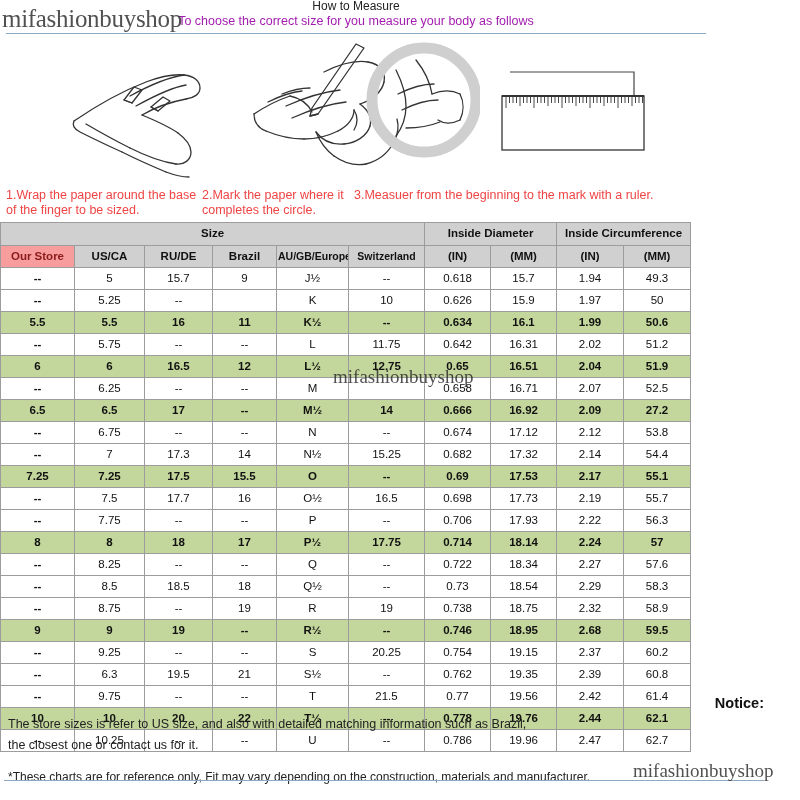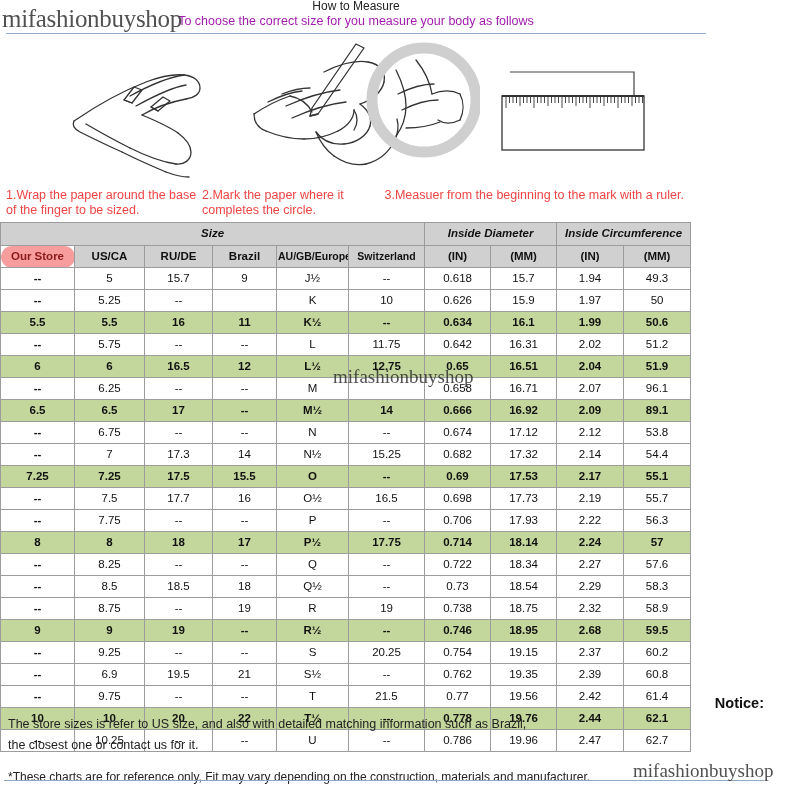--- a/index.html
+++ b/index.html
@@ -37,41 +37,41 @@
   .illus{position:absolute;left:0;top:36px;width:700px;height:148px;}
   .ill{position:absolute;top:0;}
   .ill svg{display:block;}
 
   
   .steps{position:absolute;left:6px;top:188px;width:694px;
          display:flex;}
   .step{font-size:12.5px;line-height:15px;color:#ef4444;}
   .step.s1{width:196px;}
   .step.s2{width:152px;}
-  .step.s3{width:330px;text-align:right;}
+  .step.s3{width:330px;}
 
   
   .tblwrap{position:absolute;left:0;top:222px;width:690px;}
   table{border-collapse:collapse;width:690px;table-layout:fixed;}
   col.c0{width:74px}col.c1{width:70px}col.c2{width:68px}col.c3{width:64px}
   col.c4{width:72px}col.c5{width:76px}col.c6{width:66px}col.c7{width:66px}
   col.c8{width:67px}col.c9{width:67px}
   th,td{
     border:1px solid #9c9c9c;
     font-size:11.5px;
     text-align:center;
     height:21px;
     padding:0 1px;
     color:#111;
     line-height:11.5px;
     overflow:hidden;
   }
   thead th{background:#d0d0d0;font-weight:bold;font-size:11.5px;}
-  thead th.grp{height:22px;font-style:italic;}
-  th.ourstore{background:#f89d9d;color:#8b1a1a;border-radius:11px;}
+  thead th.grp{height:22px;}
+  th.ourstore{background:#f89d9d;color:#8b1a1a;}
   td.ourstore{background:#fb9a9a;color:#111;font-weight:bold;font-size:11.5px;}
   tr.g td{background:#c3d69b;font-weight:bold;}
   tr.w td{background:#ffffff;}
   th.small{font-size:10.5px;line-height:10.5px;}
 
   
   .notice{position:absolute;left:4px;top:694px;width:760px;}
   .notice h3{margin:0;font-size:14.5px;font-weight:bold;color:#111;line-height:18px;text-align:right;}
   .notice p{margin:4px;font-size:12.5px;line-height:17px;color:#222;}
   .notice .star{margin-top:15px;font-size:12px;}
@@ -319,33 +319,33 @@
           <tr class="w">
             <td class="ourstore">--</td>
             <td>6.25</td>
             <td>--</td>
             <td>--</td>
             <td>M</td>
             <td></td>
             <td>0.658</td>
             <td>16.71</td>
             <td>2.07</td>
-            <td>96.1</td>
+            <td>52.5</td>
           </tr>
           <tr class="g">
             <td class="ourstore">6.5</td>
             <td>6.5</td>
             <td>17</td>
             <td>--</td>
             <td>M½</td>
             <td>14</td>
             <td>0.666</td>
             <td>16.92</td>
             <td>2.09</td>
-            <td>89.1</td>
+            <td>27.2</td>
           </tr>
           <tr class="w">
             <td class="ourstore">--</td>
             <td>6.75</td>
             <td>--</td>
             <td>--</td>
             <td>N</td>
             <td>--</td>
             <td>0.674</td>
             <td>17.12</td>
@@ -467,21 +467,21 @@
             <td>--</td>
             <td>S</td>
             <td>20.25</td>
             <td>0.754</td>
             <td>19.15</td>
             <td>2.37</td>
             <td>60.2</td>
           </tr>
           <tr class="w">
             <td class="ourstore">--</td>
-            <td>6.9</td>
+            <td>6.3</td>
             <td>19.5</td>
             <td>21</td>
             <td>S½</td>
             <td>--</td>
             <td>0.762</td>
             <td>19.35</td>
             <td>2.39</td>
             <td>60.8</td>
           </tr>
           <tr class="w">

